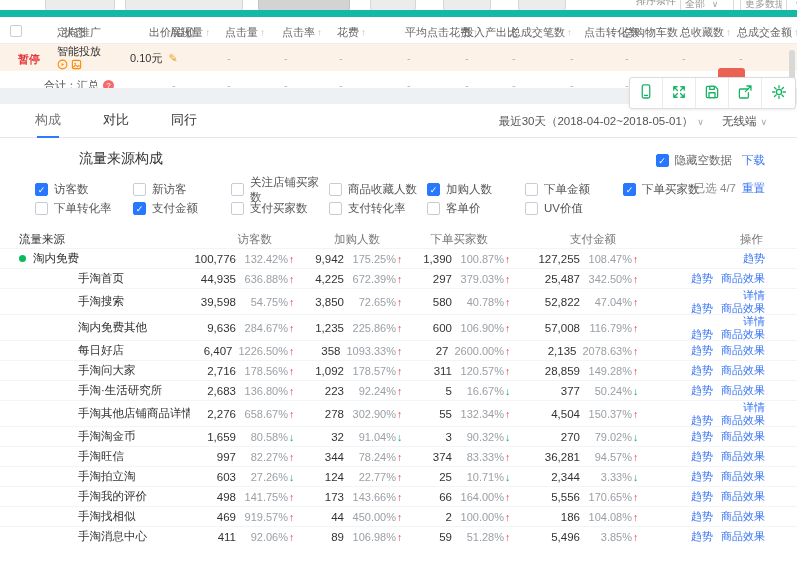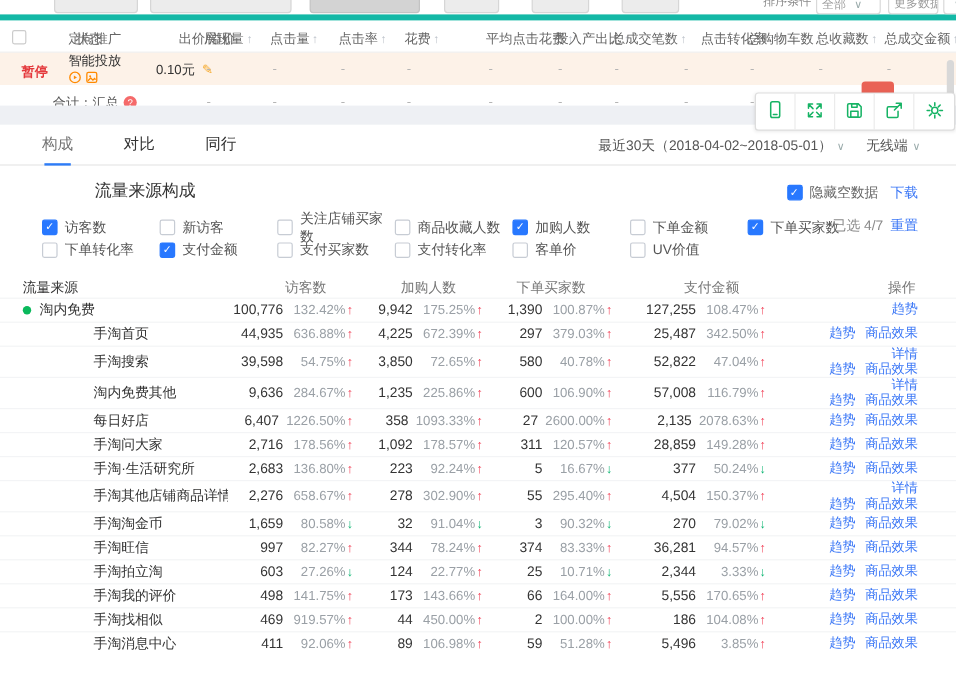--- a/index.html
+++ b/index.html
@@ -1,21 +1,21 @@
 <!DOCTYPE html>
 <html><head>
 <meta charset="utf-8">
 <style>
   * { margin:0; padding:0; box-sizing:border-box; }
   html,body { width:797px; height:564px; overflow:hidden; background:#fff;
     font-family:"Liberation Sans","DejaVu Sans",sans-serif; font-size:12px; color:#333; }
   .stage { position:relative; width:797px; height:564px; overflow:hidden; background:#fff; }
 
   
-  .top-strip { position:absolute; left:0; top:0; width:797px; height:17px; overflow:hidden; background:#fff; border-bottom:5px solid #14b8a6; }
+  .top-strip { position:absolute; left:0; top:0; width:797px; height:17px; overflow:hidden; background:#fff; border-bottom:7px solid #14b8a6; }
   .crop-btn { position:absolute; height:26px; top:-15px; background:#ececec; border:1px solid #d6d6d6; border-radius:3px;
     font-size:10px; color:#9a9a9a; text-align:center; line-height:34px; overflow:hidden; }
   .crop-btn.dark { background:#d3d3d3; border-color:#c3c3c3; }
   .filter-lab { position:absolute; top:-6px; font-size:10px; color:#8a8a8a; }
   .crop-select,.crop-more,.crop-mini { position:absolute; top:-12px; height:24px; background:#fff; border:1px solid #d9d9d9; border-radius:3px;
     font-size:10px; color:#9a9a9a; line-height:30px; padding:0 4px; overflow:hidden; white-space:nowrap; }
 
   
   .camp { position:absolute; left:0; top:18px; width:797px; height:86px; }
   .camp-head { position:absolute; left:0; top:0; width:797px; height:26px; border-bottom:1px solid #eee; }
@@ -484,21 +484,21 @@
               <span class="pct">658.67%</span>
               <span class="arr up">↑</span>
             </div>
             <div class="grp">
               <span class="val">278</span>
               <span class="pct">302.90%</span>
               <span class="arr up">↑</span>
             </div>
             <div class="grp">
               <span class="val">55</span>
-              <span class="pct">295.40%</span>
+              <span class="pct">132.34%</span>
               <span class="arr up">↑</span>
             </div>
             <div class="grp g4">
               <span class="val">4,504</span>
               <span class="pct">150.37%</span>
               <span class="arr up">↑</span>
             </div>
             <div class="c-ops">
               <div><a class="link">详情</a></div>
               <div><a class="link">趋势</a><a class="link">商品效果</a></div>

